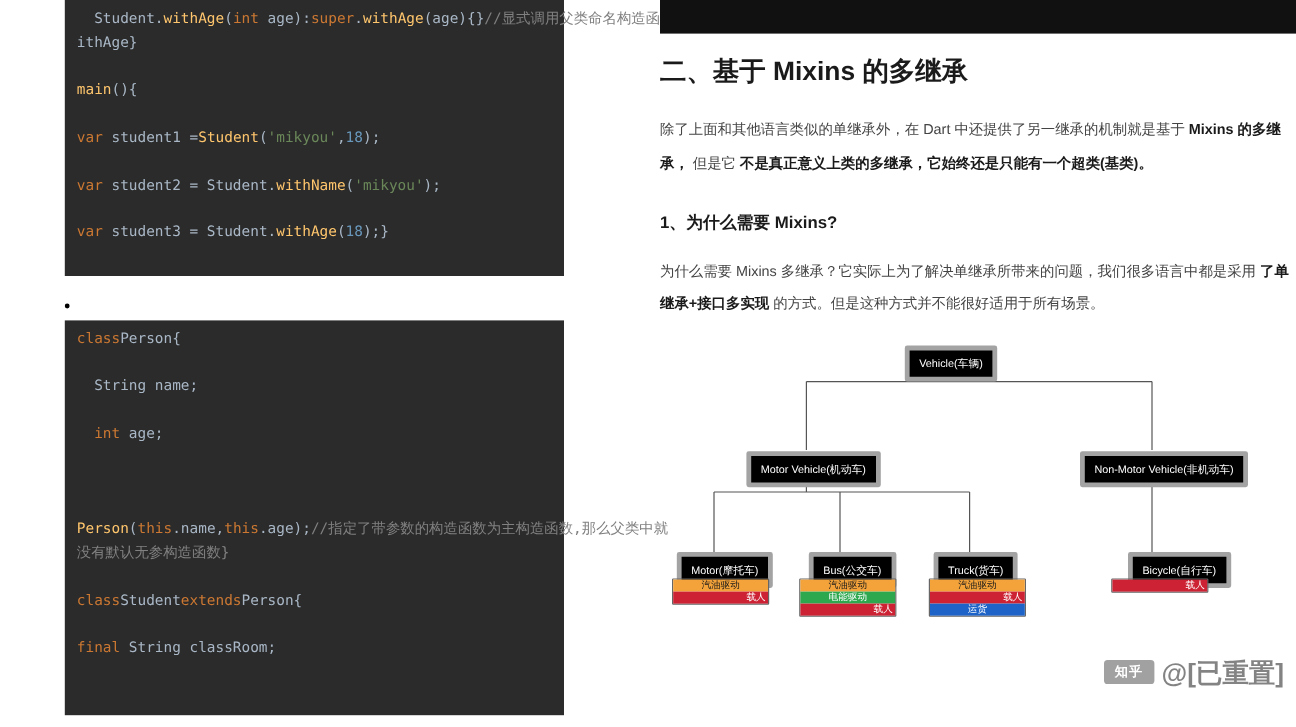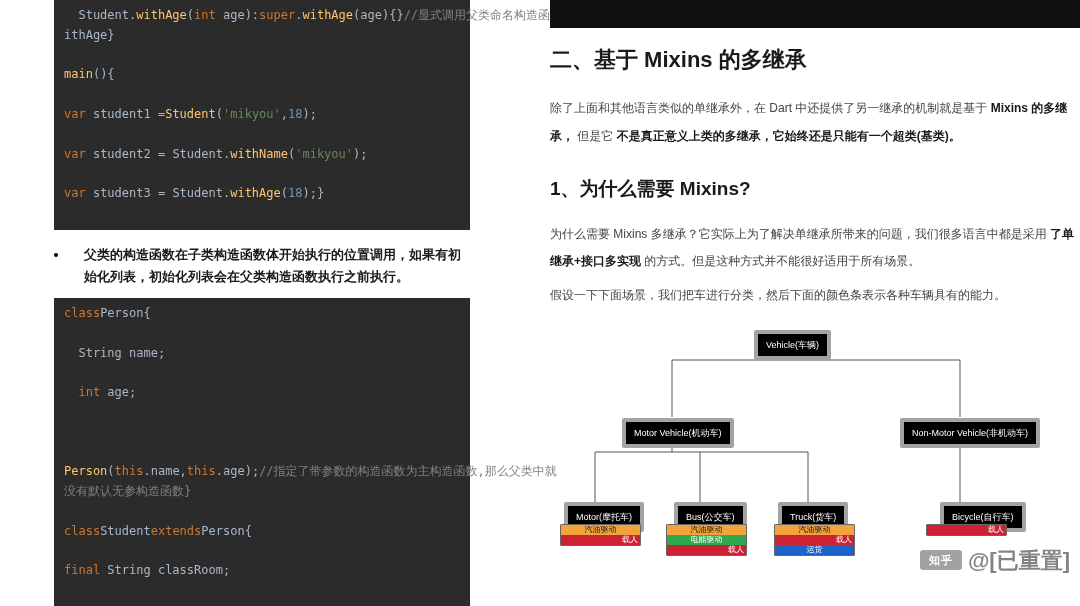--- a/index.html
+++ b/index.html
@@ -50,21 +50,21 @@
     width: 4px; height: 4px; background: #000; border-radius: 50%;
     margin-top: 9px; margin-right: 26px; flex-shrink: 0;
   }
   .bullet-text { font-weight: 700; font-size: 13px; line-height: 1.7; }
   .h2 {
     font-size: 22px;
     font-weight: 700;
     margin: 14px 0 18px 0;
   }
   .h3 {
-    font-size: 19px;
+    font-size: 14px;
     font-weight: 700;
     margin: 18px 0 16px 0;
   }
   .para {
     font-size: 12px;
     line-height: 2.3;
     color: #444;
     margin-bottom: 6px;
   }
   .para b { color: #1a1a1a; font-weight: 700; }
@@ -132,21 +132,20 @@
   }
 </style>
 </head>
 <body>
 
 <div class="left-col">
   <div class="code" id="code1"><div><span>  Student.</span><span class="fn">withAge</span><span>(</span><span class="kw">int</span><span> age):</span><span class="kw">super</span><span>.</span><span class="fn">withAge</span><span>(age){}</span><span class="cm">//显式调用父类命名构造函数w</span></div><div><span>ithAge}</span></div><div>&nbsp;</div><div><span class="fn">main</span><span>(){</span></div><div>&nbsp;</div><div><span class="kw">var</span><span> student1 =</span><span class="fn">Student</span><span>(</span><span class="str">'mikyou'</span><span>,</span><span class="num">18</span><span>);</span></div><div>&nbsp;</div><div><span class="kw">var</span><span> student2 = Student.</span><span class="fn">withName</span><span>(</span><span class="str">'mikyou'</span><span>);</span></div><div>&nbsp;</div><div><span class="kw">var</span><span> student3 = Student.</span><span class="fn">withAge</span><span>(</span><span class="num">18</span><span>);}</span></div><div>&nbsp;</div></div>
 
   <div class="bullet">
     <div class="bullet-dot"></div>
-    <div class="bullet-text">父类的构造函数在子类构造函数体开始执行的位置调用，如果有初始化列表，初始化列表会在父类构造函数执行之前执行。</div>
   </div>
 
   <div class="code" id="code2"><div><span class="kw">class</span><span>Person{</span></div><div>&nbsp;</div><div><span>  String name;</span></div><div>&nbsp;</div><div><span>  </span><span class="kw">int</span><span> age;</span></div><div>&nbsp;</div><div>&nbsp;</div><div>&nbsp;</div><div><span class="fn">Person</span><span>(</span><span class="kw">this</span><span>.name,</span><span class="kw">this</span><span>.age);</span><span class="cm">//指定了带参数的构造函数为主构造函数,那么父类中就</span></div><div><span class="cm">没有默认无参构造函数}</span></div><div>&nbsp;</div><div><span class="kw">class</span><span>Student</span><span class="kw">extends</span><span>Person{</span></div><div>&nbsp;</div><div><span class="kw">final</span><span> String classRoom;</span></div><div>&nbsp;</div><div>&nbsp;</div></div>
 </div>
 
 <div class="right-col">
   <div class="blackbar"></div>
 
   <div class="h2">二、基于 Mixins 的多继承</div>
 
@@ -158,21 +157,20 @@
   </div>
 
   <div class="h3">1、为什么需要 Mixins?</div>
 
   <div class="para">
     <span>为什么需要 Mixins 多继承？它实际上为了解决单继承所带来的问题，我们很多语言中都是采用</span>
     <b>了单继承+接口多实现</b>
     <span>的方式。但是这种方式并不能很好适用于所有场景。</span>
   </div>
 
-  <div class="para">假设一下下面场景，我们把车进行分类，然后下面的颜色条表示各种车辆具有的能力。</div>
 
   <div class="diagram">
     <svg class="lines">
       <g stroke="#555" stroke-width="1" fill="none">
         <line x1="235" y1="28" x2="235" y2="38"></line>
         <line x1="122" y1="38" x2="410" y2="38"></line>
         <line x1="122" y1="38" x2="122" y2="95"></line>
         <line x1="410" y1="38" x2="410" y2="95"></line>
         <line x1="122" y1="118" x2="122" y2="130"></line>
         <line x1="45" y1="130" x2="258" y2="130"></line>

